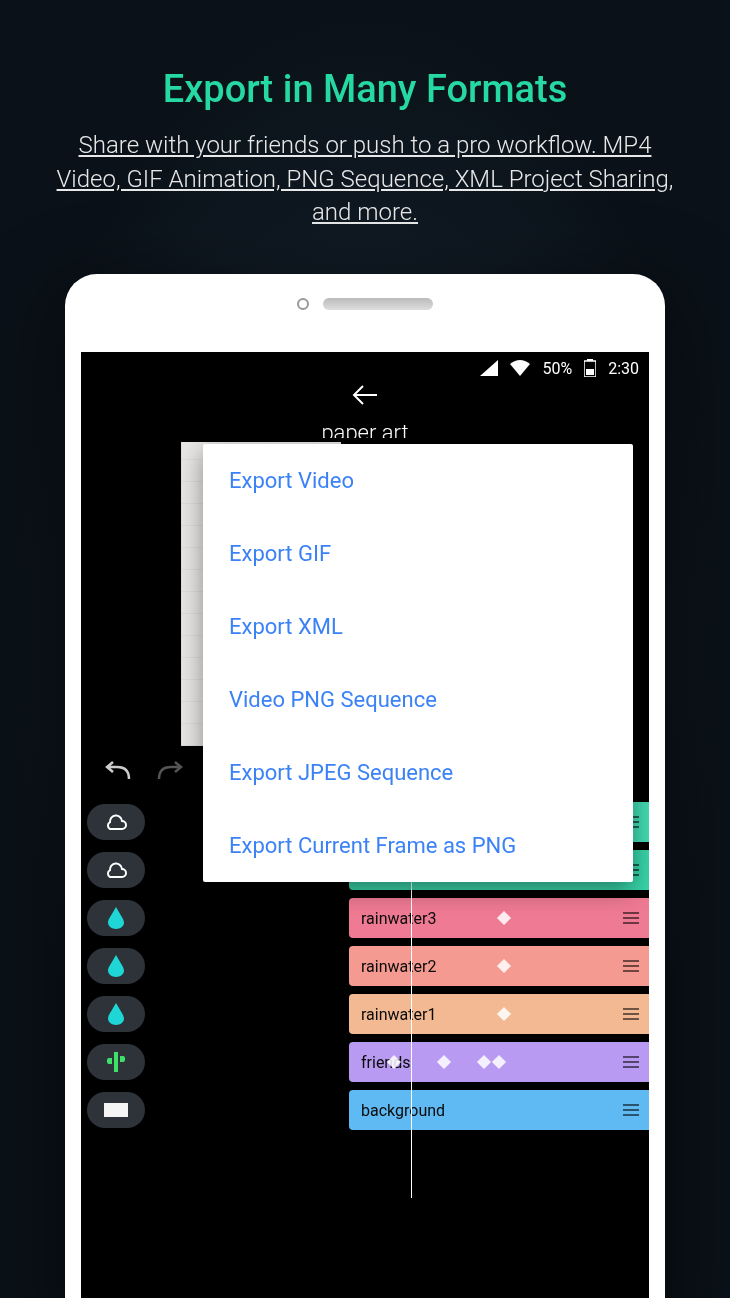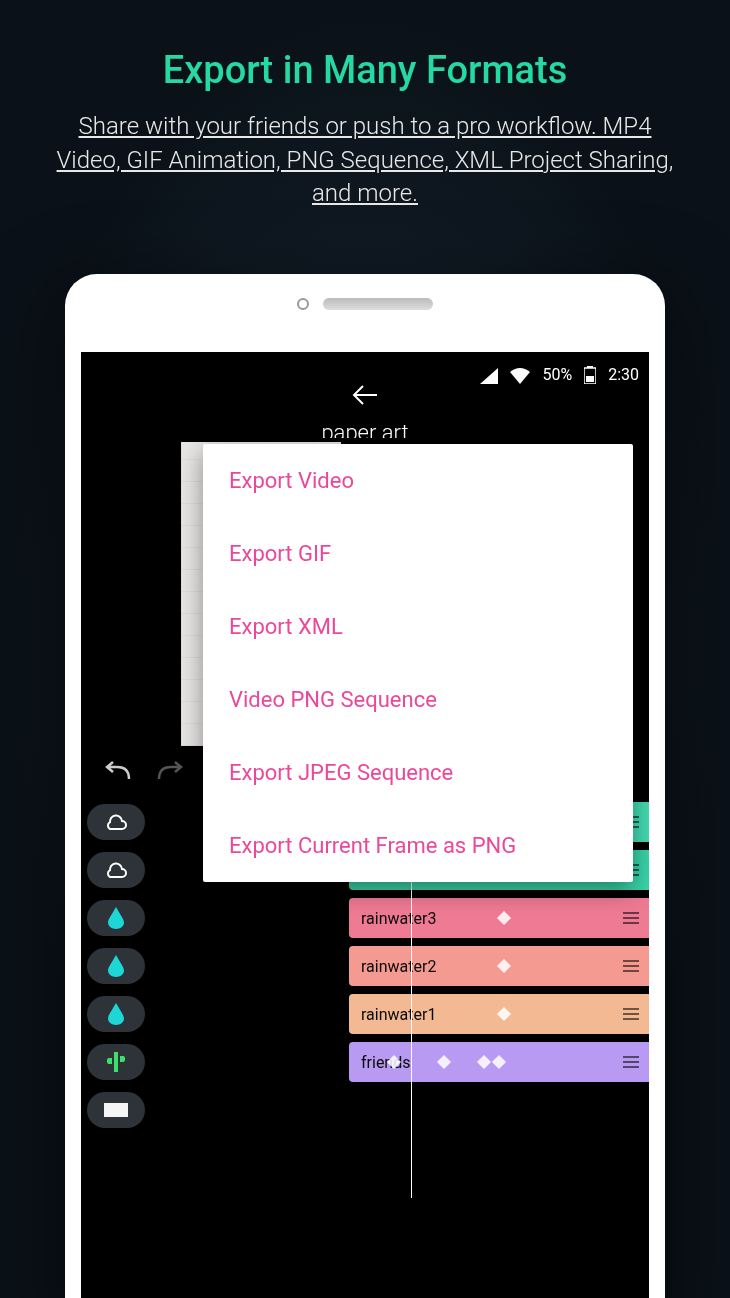--- a/index.html
+++ b/index.html
@@ -9,21 +9,21 @@
     background: radial-gradient(ellipse at center, #1a2836 0%, #0a1118 70%);
     font-family: -apple-system, BlinkMacSystemFont, "Segoe UI", Roboto, sans-serif;
     overflow: hidden;
     position: relative;
   }
   .promo-title {
     text-align: center;
     color: #26d9a3;
     font-size: 38px;
     font-weight: 500;
-    margin-top: 48px;
+    margin-top: 67px;
   }
   .promo-subtitle {
     text-align: center;
     color: #e8e8e8;
     font-size: 24px;
     font-weight: 300;
     line-height: 1.4;
     margin-top: 18px;
     padding: 0 48px;
     text-decoration: underline;
@@ -58,21 +58,21 @@
   .screen {
     position: absolute;
     top: 78px; left: 16px; right: 16px; bottom: 0;
     background: #000;
     overflow: hidden;
   }
   .status-bar {
     height: 32px;
     background: #000;
     display: flex;
-    align-items: flex-end;
+    align-items: center;
     justify-content: flex-end;
     padding: 0 10px;
     gap: 12px;
     color: #fff;
     font-size: 16px;
   }
   .app-bar {
     height: 54px;
     background: #000;
     display: flex;
@@ -119,21 +119,21 @@
     top: 92px; left: 122px;
     width: 430px;
     background: #fff;
     box-shadow: 0 8px 24px rgba(0,0,0,0.4);
     border-radius: 2px;
     z-index: 50;
   }
   .export-item {
     padding: 24px 26px;
     font-size: 22px;
-    color: #ec4899;
+    color: #3b82f6;
     cursor: pointer;
   }
   .timeline {
     position: absolute;
     top: 446px; left: 0; right: 0;
     background: #000;
   }
   .track-row {
     height: 48px;
     display: flex; align-items: center;
@@ -351,19 +351,27 @@
               <span></span>
             </div>
           </div>
         </div>
         <div class="track-row">
           <div class="layer-icon-pill">
             <svg width="24" height="14" viewBox="0 0 24 14">
               <rect width="24" height="14" fill="#f5f5f5"></rect>
             </svg>
           </div>
+          <div class="track-clip" style="background: rgb(95, 185, 242);">
+            <span>background</span>
+            <div class="clip-handle">
+              <span></span>
+              <span></span>
+              <span></span>
+            </div>
+          </div>
         </div>
     </div>
 
     <div class="playhead"></div>
 
   </div>
 </div>
 
 </body></html>

